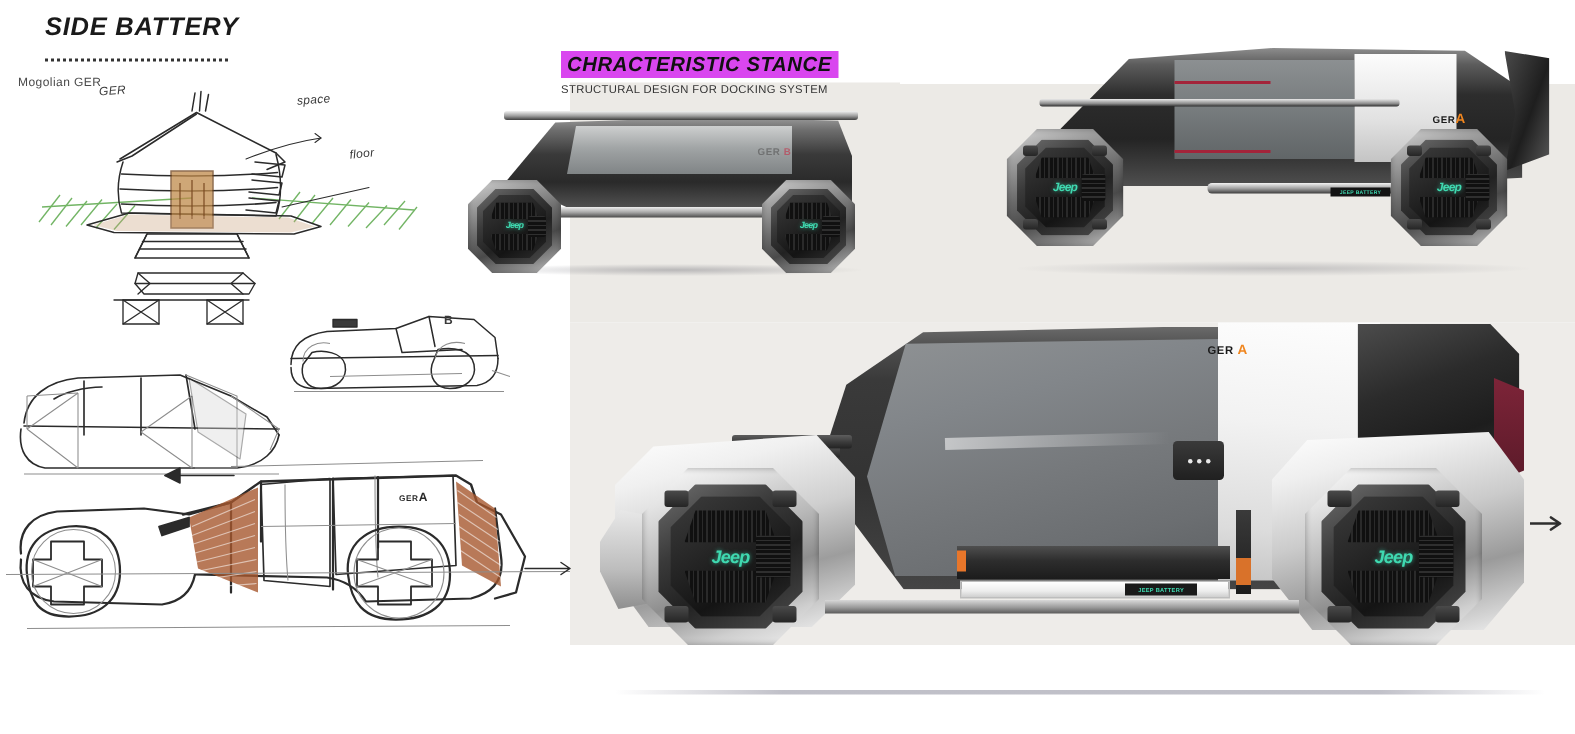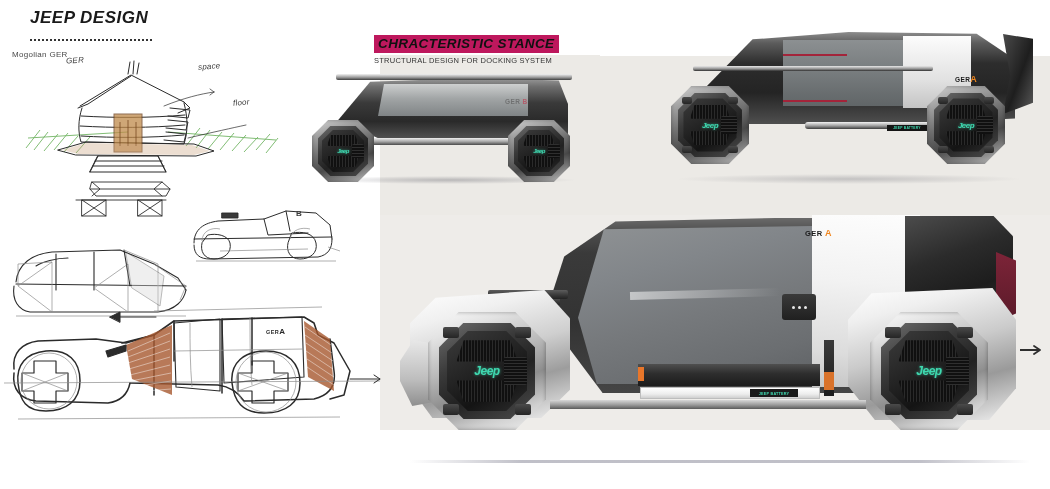--- a/index.html
+++ b/index.html
@@ -50,21 +50,21 @@
   }
   .sub-label {
     position: absolute; left: 12px; top: 50px;
     font-size: 8px; color: #4a4a4a; letter-spacing: .3px;
   }
 
   
   .stance-block { position: absolute; left: 374px; top: 34px; }
   .stance-title {
     display: inline-block;
-    background: #be185d;
+    background: #d946ef;
     color: #111;
     font-size: 13.5px; font-weight: bold; font-style: italic;
     letter-spacing: .4px;
     padding: 1px 4px 2px 4px;
   }
   .stance-sub {
     margin-top: 3px;
     font-size: 7.5px; color: #333; letter-spacing: .25px;
   }
 
@@ -325,21 +325,21 @@
 <body>
 
 <div id="board">
 
   <div class="panel-top-mid"></div>
   <div class="panel-top-right"></div>
   <div class="panel-main"></div>
   <div class="panel-topband"></div>
 
   <div class="title-block">
-    <div class="title-main">JEEP DESIGN</div>
+    <div class="title-main">SIDE BATTERY</div>
     <div class="title-rule"></div>
   </div>
   <div class="sub-label">Mogolian GER</div>
 
   <div class="stance-block">
     <div class="stance-title">CHRACTERISTIC STANCE</div>
     <div class="stance-sub">STRUCTURAL DESIGN FOR DOCKING SYSTEM</div>
   </div>
 
   <div class="sketch" style="left:18px; top:58px; width:270px; height:115px;">

